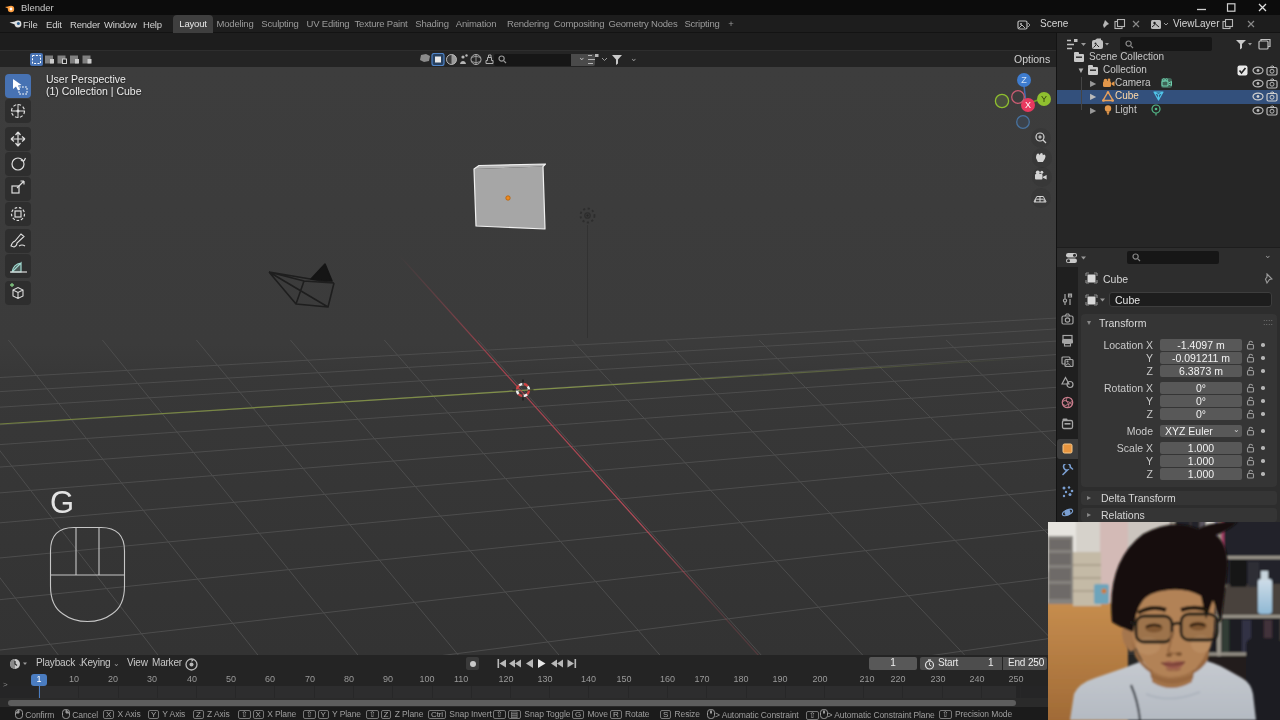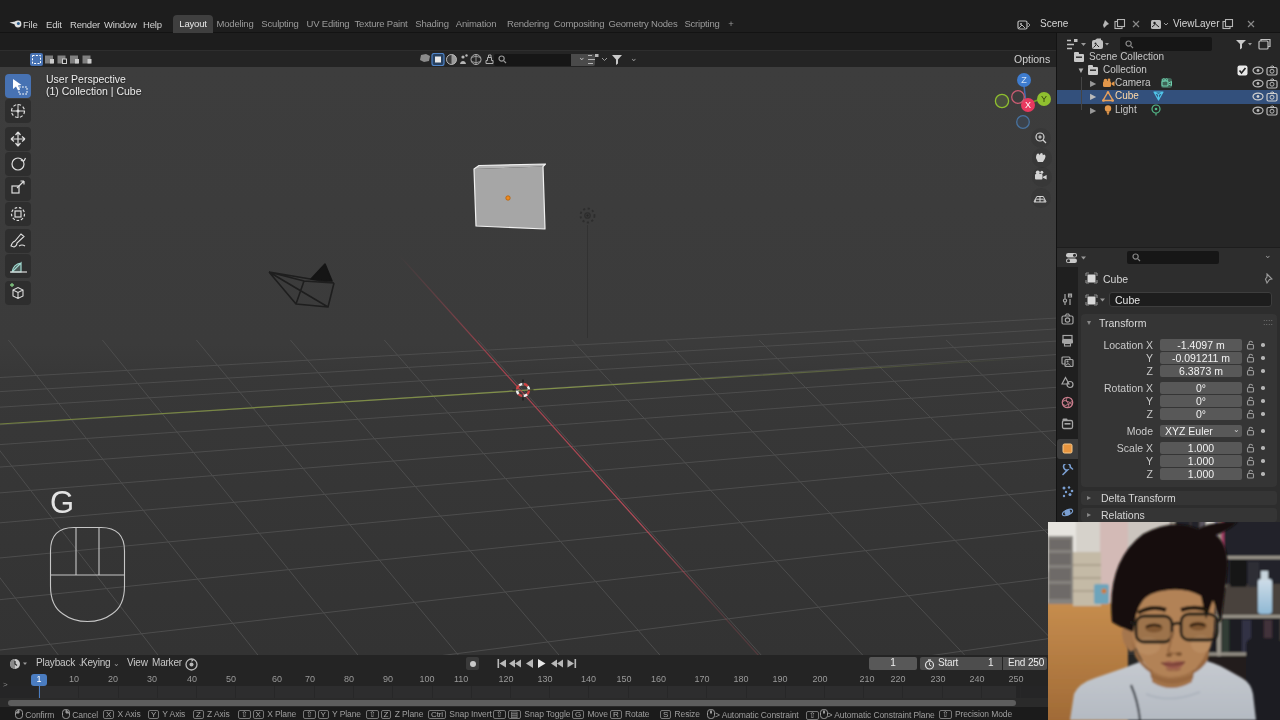--- a/index.html
+++ b/index.html
@@ -28,20 +28,33 @@
 #tlscroll{position:absolute;left:0;top:43px;width:1280px;height:9px;background:#2a2a2a}
 #statusbar{position:absolute;left:0;top:707px;width:1280px;height:13px;background:#1b1b1b;color:#9e9e9e;font-size:8.5px;white-space:nowrap;overflow:hidden;letter-spacing:-0.1px}
 .kbadge{display:inline-block;border:1px solid #777;border-radius:2px;color:#aaa;
   font-size:8px;line-height:8px;padding:0 2px;height:9px;margin:0 1px;vertical-align:middle}
 #webcam{position:absolute;left:1048px;top:522px;width:232px;height:198px;overflow:hidden}
 .vline{position:absolute;background:#131313}
 </style></head>
 <body>
 <div id="stage">
 
+<div id="titlebar">
+ <svg class="abs" style="left:4px;top:2px" width="12" height="12" viewBox="0 0 12 12">
+        <circle cx="7" cy="7" r="3.2" fill="#ff9f3f"></circle>
+        <path d="M1 5 L7 4 L5 7 Z" fill="#ff9f3f"></path>
+        <circle cx="7" cy="7" r="1.4" fill="#fff"></circle>
+      </svg>
+ <span class="abs" style="left:21px;top:2px">Blender</span>
+ <svg class="abs" style="left:1196px;top:3px" width="80" height="9" viewBox="0 0 80 9">
+  <path d="M1 6.5 h9" stroke="#cfcfcf" stroke-width="1.3"></path>
+  <rect x="31.5" y="0.8" width="7.4" height="7.4" fill="none" stroke="#cfcfcf" stroke-width="1.2"></rect>
+  <path d="M63 1 l7 7 M70 1 l-7 7" stroke="#e0e0e0" stroke-width="1.3"></path>
+ </svg>
+</div>
 
 <div id="topbar">
  <svg class="abs" style="left:9px;top:3px" width="15" height="12" viewBox="0 0 15 12">
         <circle cx="9" cy="6" r="3.4" fill="#dedede"></circle>
         <path d="M0.5 4.5 L9 3 L6 6.5 Z" fill="#dedede"></path>
         <circle cx="9.4" cy="5.6" r="1.5" fill="#2a5a8a"></circle>
       </svg>
  <span class="menuitem" style="left:23px">File</span>
  <span class="menuitem" style="left:46px">Edit</span>
  <span class="menuitem" style="left:70px">Render</span>
@@ -699,31 +712,31 @@
   <div class="abs" style="left:1003px;top:2px;width:44px;height:13px;background:#4d4d4d;border-radius:0 2px 2px 0"></div>
   <span class="abs" style="left:1008px;top:2px;color:#e8e8e8">End</span>
   <span class="abs" style="left:1028px;top:2px;color:#f0f0f0">250</span>
  </div>
  <div id="tlruler">
         <span class="abs" style="left:62px;top:2px;width:24px;text-align:center">10</span>
 <span class="abs" style="left:101px;top:2px;width:24px;text-align:center">20</span>
 <span class="abs" style="left:140px;top:2px;width:24px;text-align:center">30</span>
 <span class="abs" style="left:180px;top:2px;width:24px;text-align:center">40</span>
 <span class="abs" style="left:219px;top:2px;width:24px;text-align:center">50</span>
-<span class="abs" style="left:258px;top:2px;width:24px;text-align:right">60</span>
+<span class="abs" style="left:258px;top:2px;width:24px;text-align:center">60</span>
 <span class="abs" style="left:298px;top:2px;width:24px;text-align:center">70</span>
 <span class="abs" style="left:337px;top:2px;width:24px;text-align:center">80</span>
 <span class="abs" style="left:376px;top:2px;width:24px;text-align:center">90</span>
 <span class="abs" style="left:415px;top:2px;width:24px;text-align:center">100</span>
 <span class="abs" style="left:454px;top:2px;width:24px;text-align:left">110</span>
 <span class="abs" style="left:494px;top:2px;width:24px;text-align:center">120</span>
 <span class="abs" style="left:533px;top:2px;width:24px;text-align:center">130</span>
 <span class="abs" style="left:572px;top:2px;width:24px;text-align:right">140</span>
 <span class="abs" style="left:612px;top:2px;width:24px;text-align:center">150</span>
-<span class="abs" style="left:651px;top:2px;width:24px;text-align:left">160</span>
+<span class="abs" style="left:651px;top:2px;width:24px;text-align:right">160</span>
 <span class="abs" style="left:690px;top:2px;width:24px;text-align:center">170</span>
 <span class="abs" style="left:729px;top:2px;width:24px;text-align:center">180</span>
 <span class="abs" style="left:768px;top:2px;width:24px;text-align:center">190</span>
 <span class="abs" style="left:808px;top:2px;width:24px;text-align:center">200</span>
 <span class="abs" style="left:855px;top:2px;width:24px;text-align:center">210</span>
 <span class="abs" style="left:886px;top:2px;width:24px;text-align:center">220</span>
 <span class="abs" style="left:926px;top:2px;width:24px;text-align:center">230</span>
 <span class="abs" style="left:965px;top:2px;width:24px;text-align:center">240</span>
 <span class="abs" style="left:1004px;top:2px;width:24px;text-align:center">250</span>
   <div class="abs" style="left:31px;top:2px;width:16px;height:12px;background:#4a7cc0;border-radius:3px;text-align:center;color:#fff;font-size:9px">1</div>

